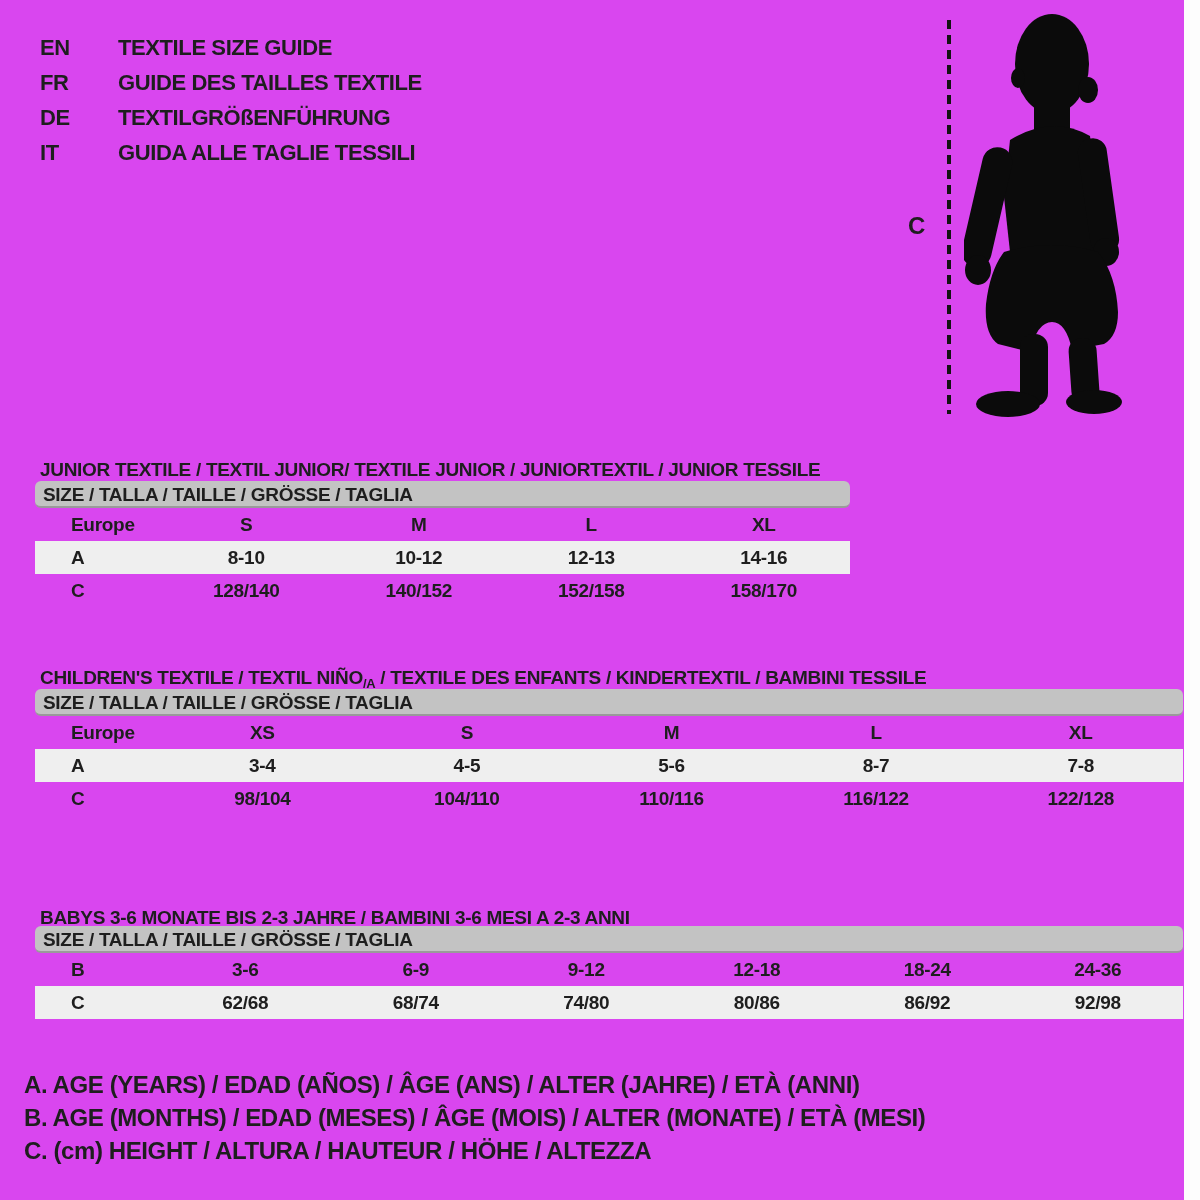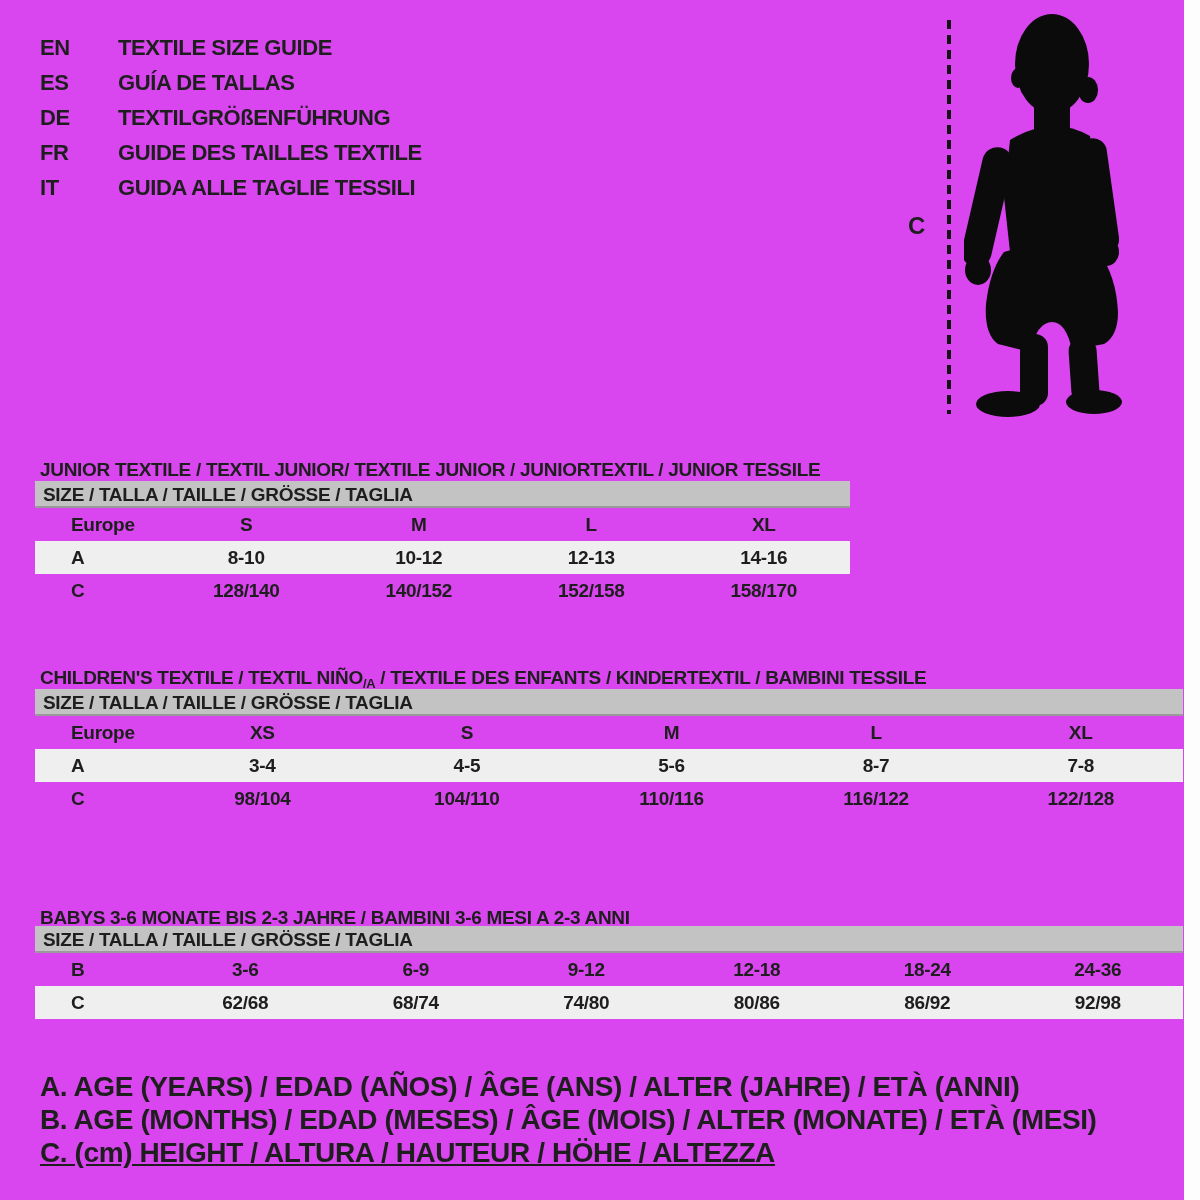--- a/index.html
+++ b/index.html
@@ -26,53 +26,49 @@
   .h-babies1{top:851px;}
   .h-babies2{top:883px;}
   .sub-a{font-size:13px;vertical-align:-4px;}
   
   .size-table{position:absolute;left:35px;font-size:19px;letter-spacing:-0.3px;}
   .t1{top:481px;width:815px;}
   .t2{top:689px;width:1148px;}
   .t3{top:926px;width:1148px;}
   .thead{
     height:27px;line-height:27px;background:#c3c3c3;border-bottom:2px solid #9a9a9a;
-    padding-left:8px;box-sizing:border-box;color:#1e1e1e;
+    padding-left:8px;box-sizing:border-box;color:#1e1e1e;border-radius:6px;
   }
   .trow{display:flex;height:33px;align-items:center;}
   .trow.shaded{background:#efefef;}
   .tlabel{flex:0 0 95px;width:95px;padding-left:6px;box-sizing:border-box;margin-left:30px;}
   .tcell{flex:1 1 0;text-align:center;}
   
-  .legend-line{position:absolute;left:40px;font-size:28px;letter-spacing:-0.4px;white-space:nowrap;}
+  .legend-line{position:absolute;left:24px;font-size:24px;letter-spacing:-0.4px;white-space:nowrap;}
   .lg-a{top:1071px;}
   .lg-b{top:1104px;}
-  .lg-c{top:1137px;text-decoration:underline;}
+  .lg-c{top:1137px;}
 </style>
 </head>
 <body>
 
 <div class="canvas">
 
   <div class="lang-list">
     <div class="lang-row">
       <span class="lang-code">EN</span>
       <span class="lang-title">TEXTILE SIZE GUIDE</span>
     </div>
     <div class="lang-row">
-      <span class="lang-code">ES</span>
-      <span class="lang-title">GUÍA DE TALLAS</span>
+      <span class="lang-code">FR</span>
+      <span class="lang-title">GUIDE DES TAILLES TEXTILE</span>
     </div>
     <div class="lang-row">
       <span class="lang-code">DE</span>
       <span class="lang-title">TEXTILGRÖßENFÜHRUNG</span>
-    </div>
-    <div class="lang-row">
-      <span class="lang-code">FR</span>
-      <span class="lang-title">GUIDE DES TAILLES TEXTILE</span>
     </div>
     <div class="lang-row">
       <span class="lang-code">IT</span>
       <span class="lang-title">GUIDA ALLE TAGLIE TESSILI</span>
     </div>
   </div>
 
   <div class="measure-line"></div>
   <div class="measure-label">C</div>
   <svg class="toddler" width="170" height="408" viewBox="0 0 170 408" fill="#0b0b0b" xmlns="http://www.w3.org/2000/svg">

